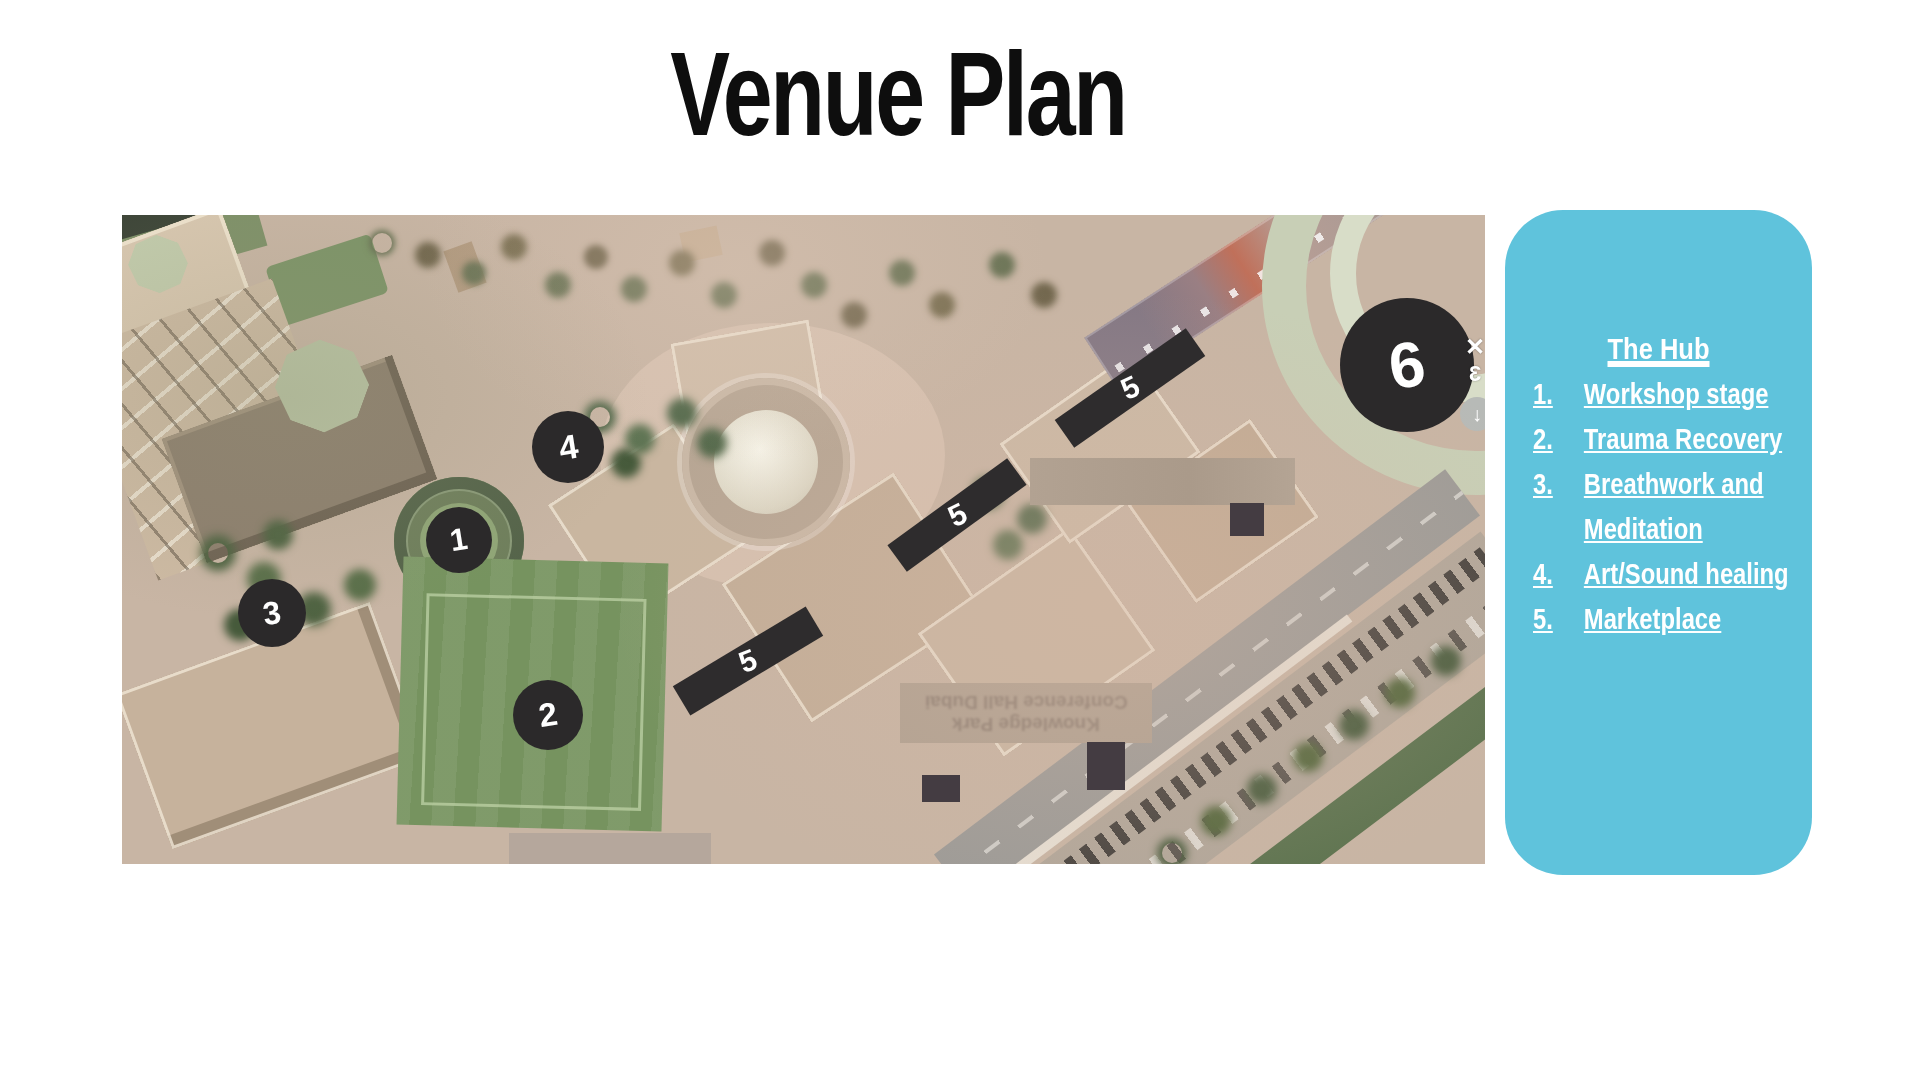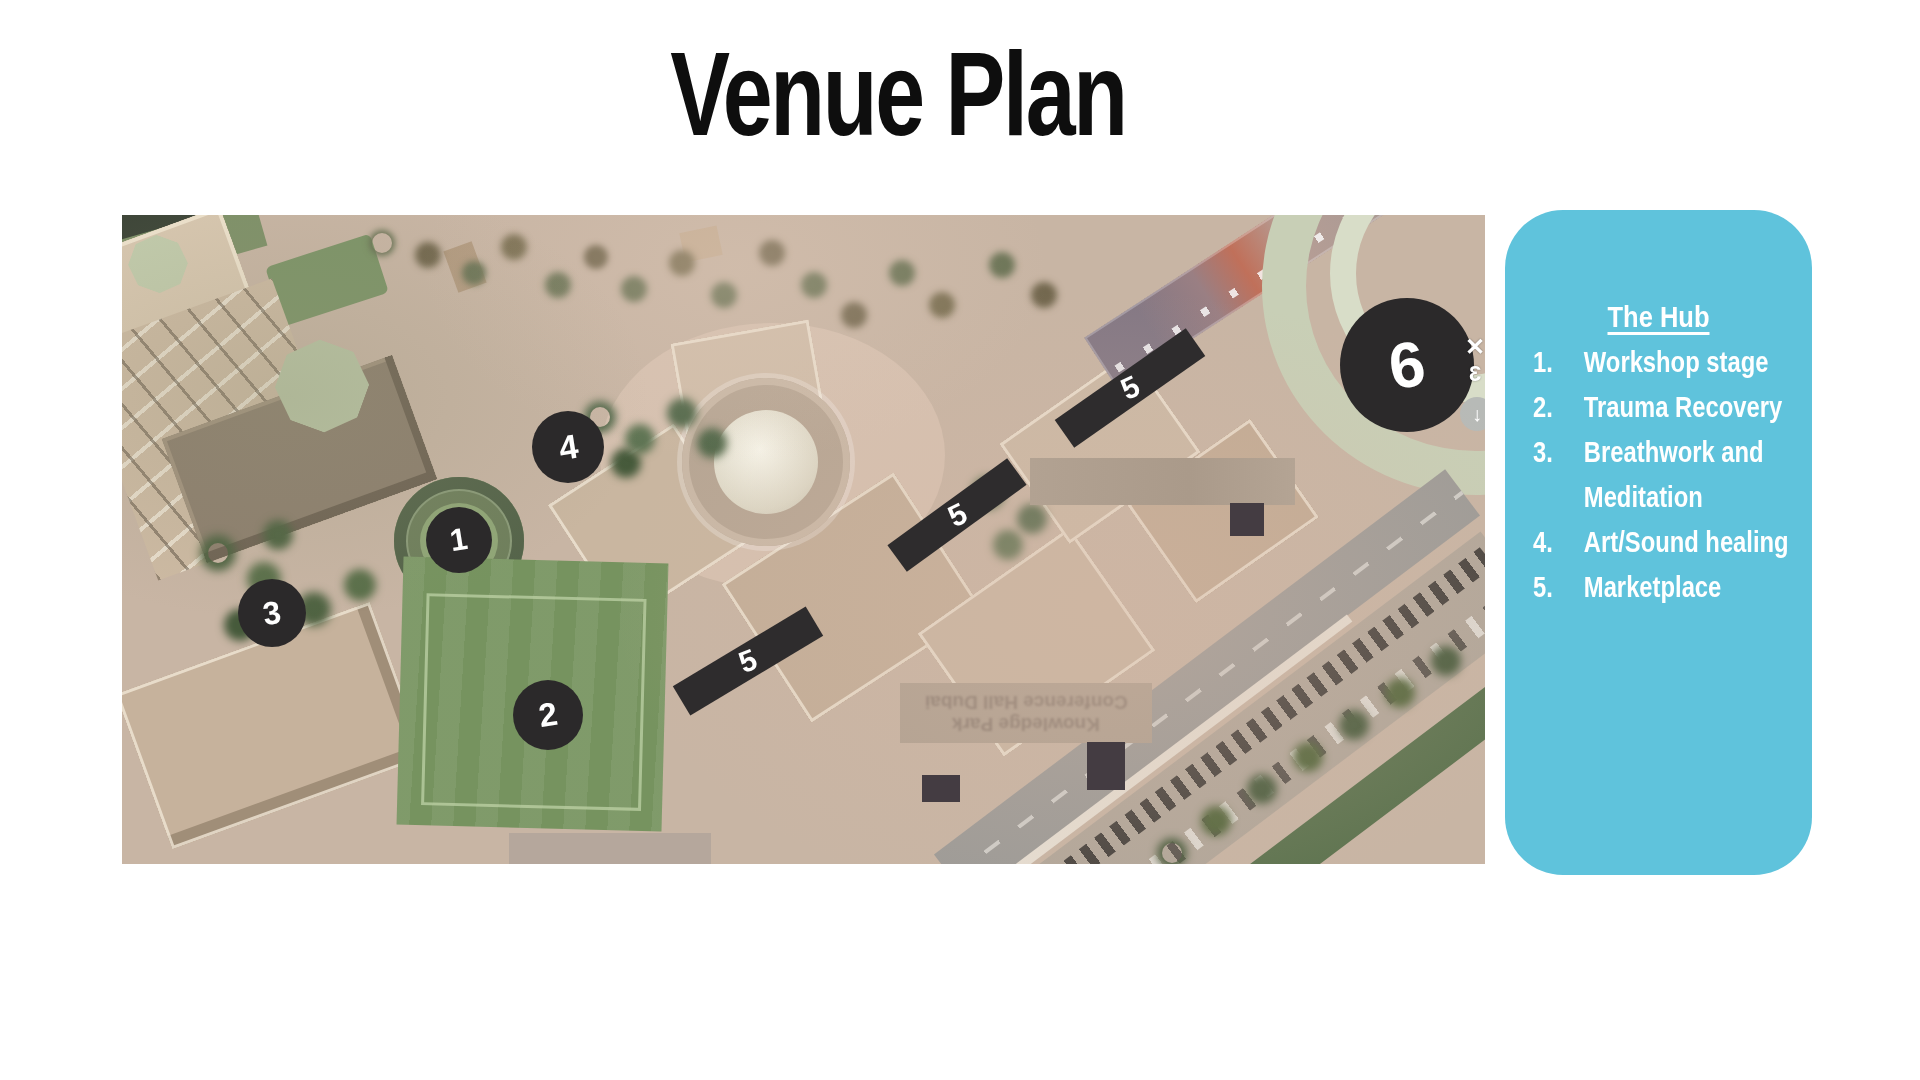--- a/index.html
+++ b/index.html
@@ -123,21 +123,21 @@
   .edge-glyph{color:#fff;font-weight:bold;z-index:6;text-shadow:0 0 2px rgba(0,0,0,.4);}
   .eg-x{left:1343px;top:118px;font-size:24px;}
   .eg-3{left:1347px;top:146px;font-size:22px;transform:scaleX(-1);}
   .eg-arrow{left:1338px;top:182px;width:34px;height:34px;border-radius:50%;background:#b7bab7;color:#fff;
      display:flex;align-items:center;justify-content:center;font-size:20px;font-weight:bold;}
   .eg-arrow span{position:static;}
 
   
   .legend{position:absolute;left:1505px;top:210px;width:307px;height:665px;border-radius:58px;
      background:#5fc3dc;color:#ffffff;}
-  .legend-body{position:absolute;left:0;top:84px;width:100%;padding:0 28px;box-sizing:border-box;}
+  .legend-body{position:absolute;left:0;top:116px;width:100%;padding:0 28px;box-sizing:border-box;text-decoration:underline;}
   .legend-heading{text-align:center;font-size:30px;font-weight:bold;line-height:46px;
      text-decoration:underline;text-decoration-thickness:2.5px;text-underline-offset:5px;
      transform:scaleX(0.85);transform-origin:center top;white-space:nowrap;}
   .legend-row{display:flex;width:322px;font-size:29px;font-weight:bold;line-height:45px;
      transform:scaleX(0.82);transform-origin:0 50%;}
   .legend-num{flex:none;width:62px;}
   .legend-label{flex:1;}
   .legend-section + .legend-section{margin-top:42px;}
 </style>
 </head>

